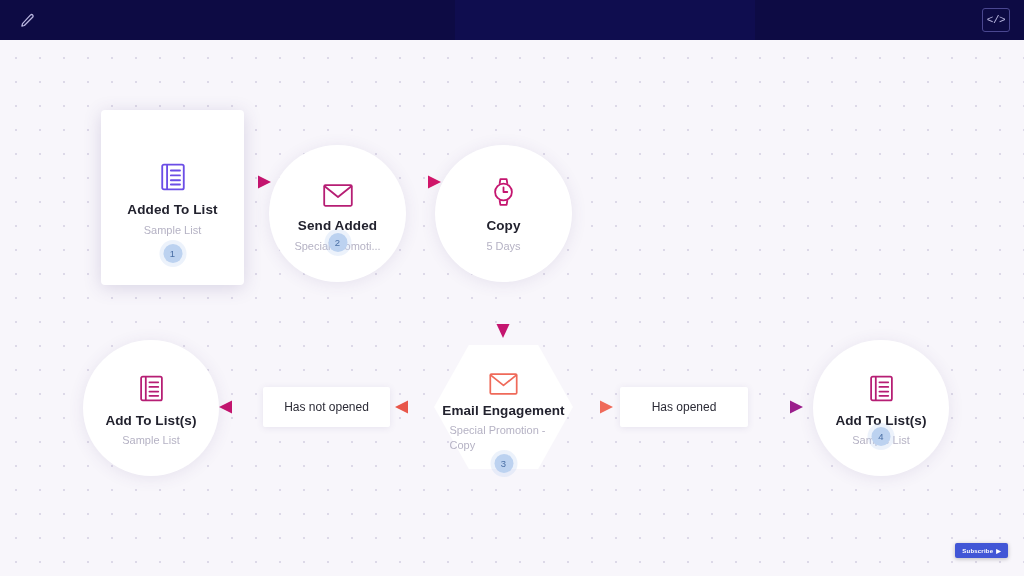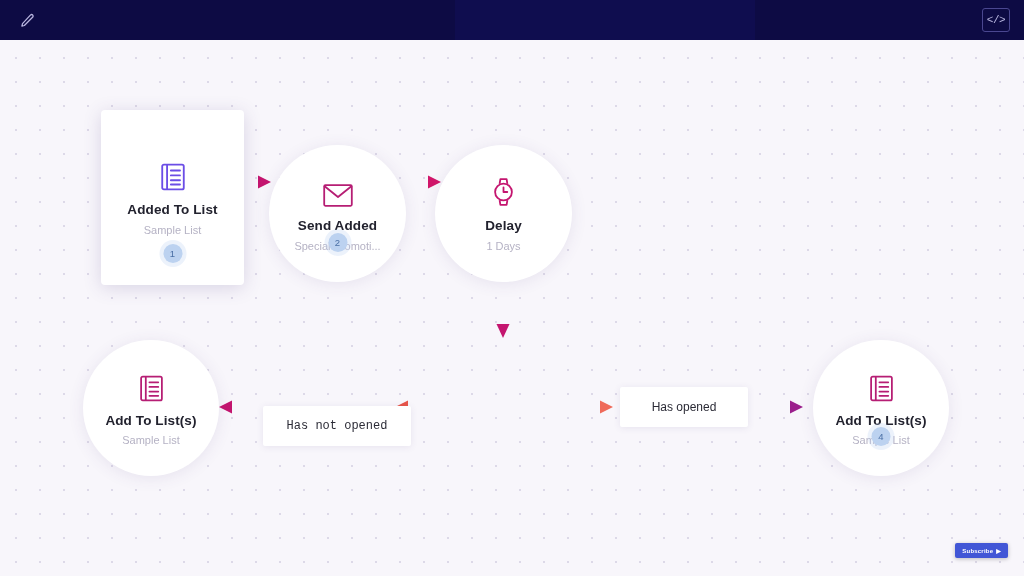--- a/index.html
+++ b/index.html
@@ -219,24 +219,36 @@
 
   <div class="node circle" style="left:435px;top:105px;width:137px;height:137px;">
     <div class="node-icon">
       <svg width="25" height="30" viewBox="0 0 25 30" fill="none" stroke="#c4156f" stroke-width="1.8">
         <circle cx="12.5" cy="15" r="8.4"></circle>
         <path d="M8.6 6.9 L9.4 2.2 L15.6 2.2 L16.4 6.9" stroke-linejoin="round"></path>
         <path d="M8.6 23.1 L9.4 27.8 L15.6 27.8 L16.4 23.1" stroke-linejoin="round"></path>
         <path d="M12.5 10.4 V15 H16.3" stroke-linecap="round" stroke-linejoin="round"></path>
       </svg>
     </div>
-    <div class="node-title">Delay</div>
-    <div class="node-sub">1 Days</div>
-  </div>
-
+    <div class="node-title">Copy</div>
+    <div class="node-sub">5 Days</div>
+  </div>
+
+  <div class="node hex" style="left:434px;top:305px;width:139px;height:124px;">
+    <div class="hex-shape"></div>
+    <div class="node-icon" style="margin-bottom:8px;">
+      <svg width="29" height="22" viewBox="0 0 30 23" fill="none" stroke="#ef6a5a" stroke-width="1.8">
+        <rect x="1.2" y="1.2" width="27.6" height="20.6" rx="1.2"></rect>
+        <path d="M1.6 2.2 L15 13 L28.4 2.2" stroke-linecap="round" stroke-linejoin="round"></path>
+      </svg>
+    </div>
+    <div class="node-title">Email Engagement</div>
+    <div class="node-sub" style="max-width:108px;">Special Promotion - Copy</div>
+    <div class="badge">3</div>
+  </div>
 
   <div class="node circle" style="left:83px;top:300px;width:136px;height:136px;">
     <div class="node-icon">
       <svg width="25" height="27" viewBox="0 0 24 26" fill="none" stroke="#b61e74" stroke-width="1.7">
         <rect x="2" y="1.5" width="20" height="23" rx="1.6"></rect>
         <line x1="6.5" y1="1.5" x2="6.5" y2="24.5"></line>
         <line x1="10" y1="7" x2="18.5" y2="7" stroke-linecap="round"></line>
         <line x1="10" y1="11.5" x2="18.5" y2="11.5" stroke-linecap="round"></line>
         <line x1="10" y1="16" x2="18.5" y2="16" stroke-linecap="round"></line>
         <line x1="10" y1="20" x2="18.5" y2="20" stroke-linecap="round"></line>
@@ -255,21 +267,21 @@
         <line x1="10" y1="11.5" x2="18.5" y2="11.5" stroke-linecap="round"></line>
         <line x1="10" y1="16" x2="18.5" y2="16" stroke-linecap="round"></line>
         <line x1="10" y1="20" x2="18.5" y2="20" stroke-linecap="round"></line>
       </svg>
     </div>
     <div class="node-title">Add To List(s)</div>
     <div class="node-sub">Sample List</div>
     <div class="badge">4</div>
   </div>
 
-  <div class="branch-label" style="left:263px;top:366px;width:148px;height:40px;font-family:Liberation Mono, monospace;">
+  <div class="branch-label" style="left:263px;top:347px;width:127px;height:40px;">
     <span>Has not opened</span>
   </div>
 
   <div class="branch-label" style="left:620px;top:347px;width:128px;height:40px;">
     <span>Has opened</span>
   </div>
 
   <div class="subscribe">
     <span>Subscribe</span>
     <span class="sub-mark">▶</span>

